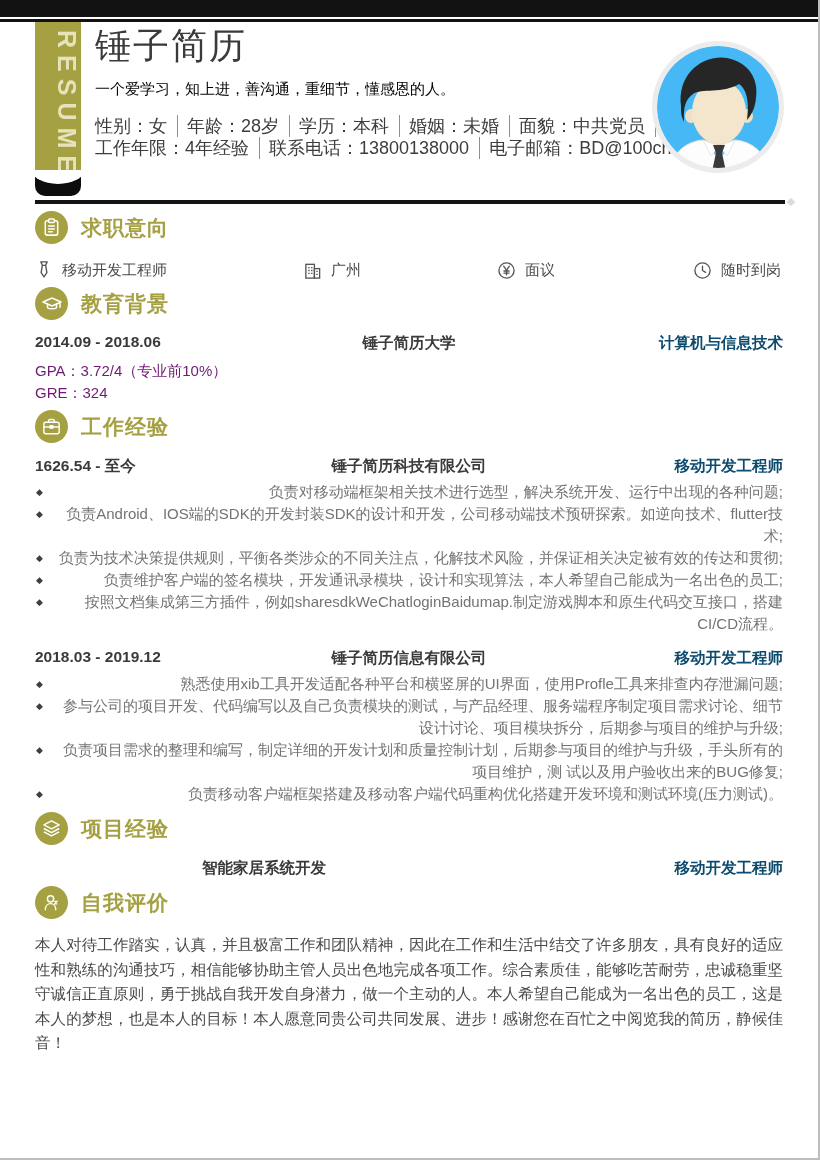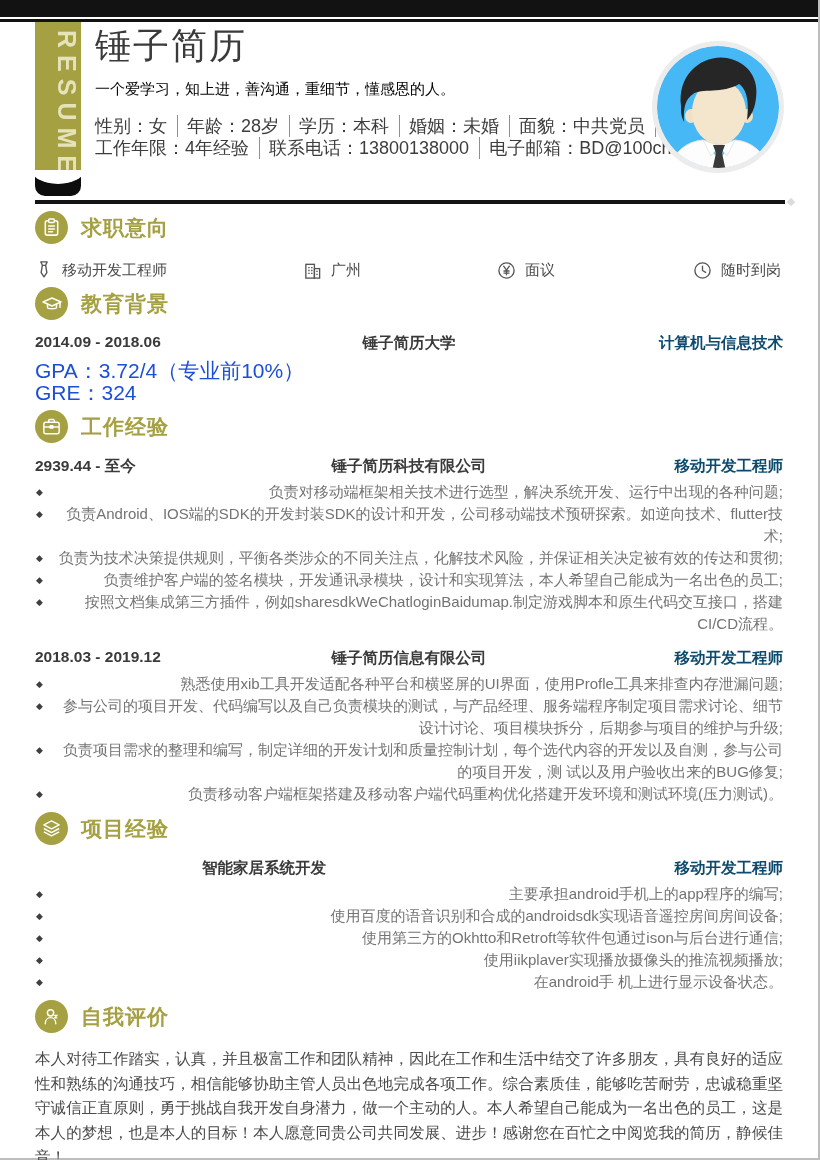--- a/index.html
+++ b/index.html
@@ -43,21 +43,21 @@
 
   
   .intent-row { display:grid; grid-template-columns:268px 194px 196px auto; margin-top:16px; }
   .intent-item { display:flex; align-items:center; gap:9px; font-size:15px; color:#4a4a4a; }
 
   
   .row3 { display:flex; align-items:flex-start; margin-top:13px;gap:40px; }
   .row3 .c1 { width:250px; font-weight:bold; color:#3a3a3a; font-size:15.5px; }
   .row3 .c2 { flex:1; text-align:center; font-weight:bold; color:#3a3a3a; font-size:15.5px; }
   .row3 .c3 { width:250px; text-align:right; font-weight:bold; color:#0c4a6e; font-size:15.5px; }
-  .edu-details { margin-top:6px; font-size:21px; color:#1d4ed8; line-height:21.5px; }
+  .edu-details { margin-top:6px; font-size:15px; color:#701a75; line-height:21.5px; }
 
   ul.bullets { list-style:none; margin-top:4px; }
   ul.bullets li { position:relative; padding-left:19px; font-size:15px; color:#737373; line-height:22px;text-align:right; }
   ul.bullets li::before { content:"◆"; position:absolute; left:1px; top:0; font-size:9px; color:#3f3f3f; }
 
   .self-text { margin-top:14px; font-size:15.5px; color:#4a4a4a; line-height:24.5px; text-align:justify; }
 
   svg { display:block; }
 </style>
 </head>
@@ -201,67 +201,60 @@
             <rect x="3" y="6.5" width="16" height="12" rx="2"></rect>
             <path d="M8 6.5 V5 a1.3 1.3 0 0 1 1.3-1.3 h3.4 A1.3 1.3 0 0 1 14 5 v1.5"></path>
             <path d="M3 11.5 h16"></path>
             <rect x="9.5" y="10.3" width="3" height="2.4" rx="0.5" fill="#fff"></rect>
           </svg>
         </span>
         <span class="sec-title">工作经验</span>
       </div>
 
       <div class="row3">
-        <span class="c1">2939.44 - 至今</span>
+        <span class="c1">1626.54 - 至今</span>
         <span class="c2">锤子简历科技有限公司</span>
         <span class="c3">移动开发工程师</span>
       </div>
       <ul class="bullets">
         <li>负责对移动端框架相关技术进行选型，解决系统开发、运行中出现的各种问题;</li>
         <li>负责Android、IOS端的SDK的开发封装SDK的设计和开发，公司移动端技术预研探索。如逆向技术、flutter技术;</li>
         <li>负责为技术决策提供规则，平衡各类涉众的不同关注点，化解技术风险，并保证相关决定被有效的传达和贯彻;</li>
         <li>负责维护客户端的签名模块，开发通讯录模块，设计和实现算法，本人希望自己能成为一名出色的员工;</li>
         <li>按照文档集成第三方插件，例如sharesdkWeChatloginBaidumap.制定游戏脚本和原生代码交互接口，搭建CI/CD流程。</li>
       </ul>
 
       <div class="row3">
         <span class="c1">2018.03 - 2019.12</span>
         <span class="c2">锤子简历信息有限公司</span>
         <span class="c3">移动开发工程师</span>
       </div>
       <ul class="bullets">
         <li>熟悉使用xib工具开发适配各种平台和横竖屏的UI界面，使用Profle工具来排查内存泄漏问题;</li>
         <li>参与公司的项目开发、代码编写以及自己负责模块的测试，与产品经理、服务端程序制定项目需求讨论、细节设计讨论、项目模块拆分，后期参与项目的维护与升级;</li>
-        <li>负责项目需求的整理和编写，制定详细的开发计划和质量控制计划，每个选代内容的开发以及自测，参与公司的项目开发，测 试以及用户验收出来的BUG修复;</li>
+        <li>负责项目需求的整理和编写，制定详细的开发计划和质量控制计划，后期参与项目的维护与升级，手头所有的项目维护，测 试以及用户验收出来的BUG修复;</li>
         <li>负责移动客户端框架搭建及移动客户端代码重构优化搭建开发环境和测试环境(压力测试)。</li>
       </ul>
     </div>
 
     <div class="section">
       <div class="sec-head">
         <span class="sec-icon">
           <svg width="21" height="21" viewBox="0 0 22 22" fill="none" stroke="#fff" stroke-width="1.5" stroke-linejoin="round">
             <path d="M11 3 L19 7.2 L11 11.4 L3 7.2 Z"></path>
             <path d="M3 11 L11 15.2 L19 11"></path>
             <path d="M3 14.6 L11 18.8 L19 14.6"></path>
           </svg>
         </span>
         <span class="sec-title">项目经验</span>
       </div>
       <div class="row3">
         <span class="c2">智能家居系统开发</span>
         <span class="c3">移动开发工程师</span>
       </div>
-      <ul class="bullets">
-        <li>主要承担android手机上的app程序的编写;</li>
-        <li>使用百度的语音识别和合成的androidsdk实现语音遥控房间房间设备;</li>
-        <li>使用第三方的Okhtto和Retroft等软件包通过ison与后台进行通信;</li>
-        <li>使用iikplaver实现播放摄像头的推流视频播放;</li>
-        <li>在android手 机上进行显示设备状态。</li>
-      </ul>
     </div>
 
     <div class="section">
       <div class="sec-head">
         <span class="sec-icon">
           <svg width="21" height="21" viewBox="0 0 22 22" fill="none" stroke="#fff" stroke-width="1.5" stroke-linecap="round">
             <circle cx="10" cy="7.2" r="3.3"></circle>
             <path d="M4.5 18.5 c0-4.2 2.8-6.3 5.5-6.3 s5.5 2.1 5.5 6.3"></path>
             <path d="M14.2 9.8 l2.6 0 l-2.6 2.6 l2.6 0" stroke-width="1.2"></path>
           </svg>

